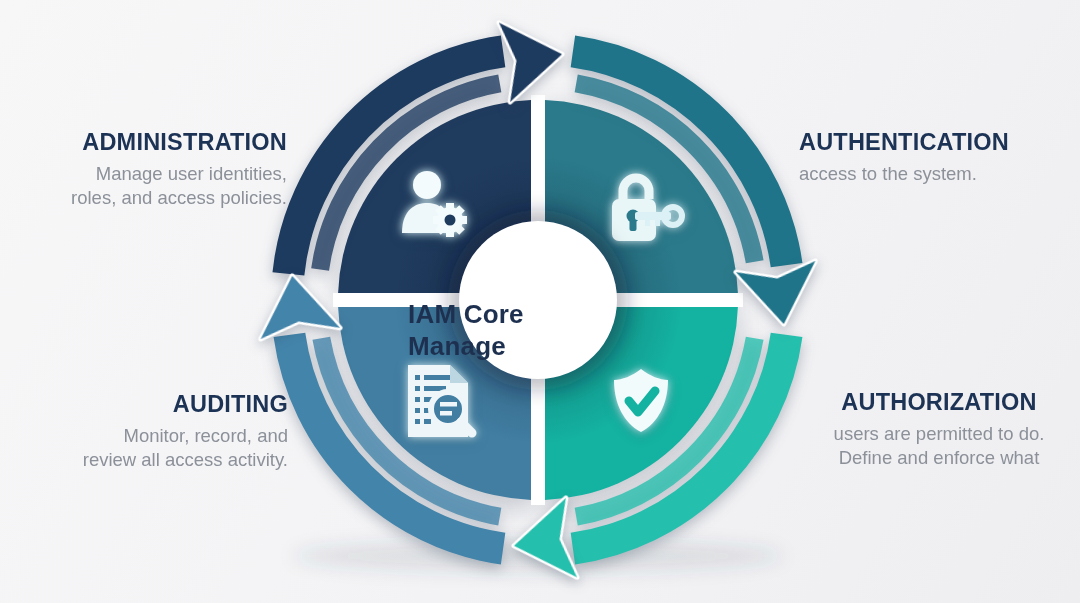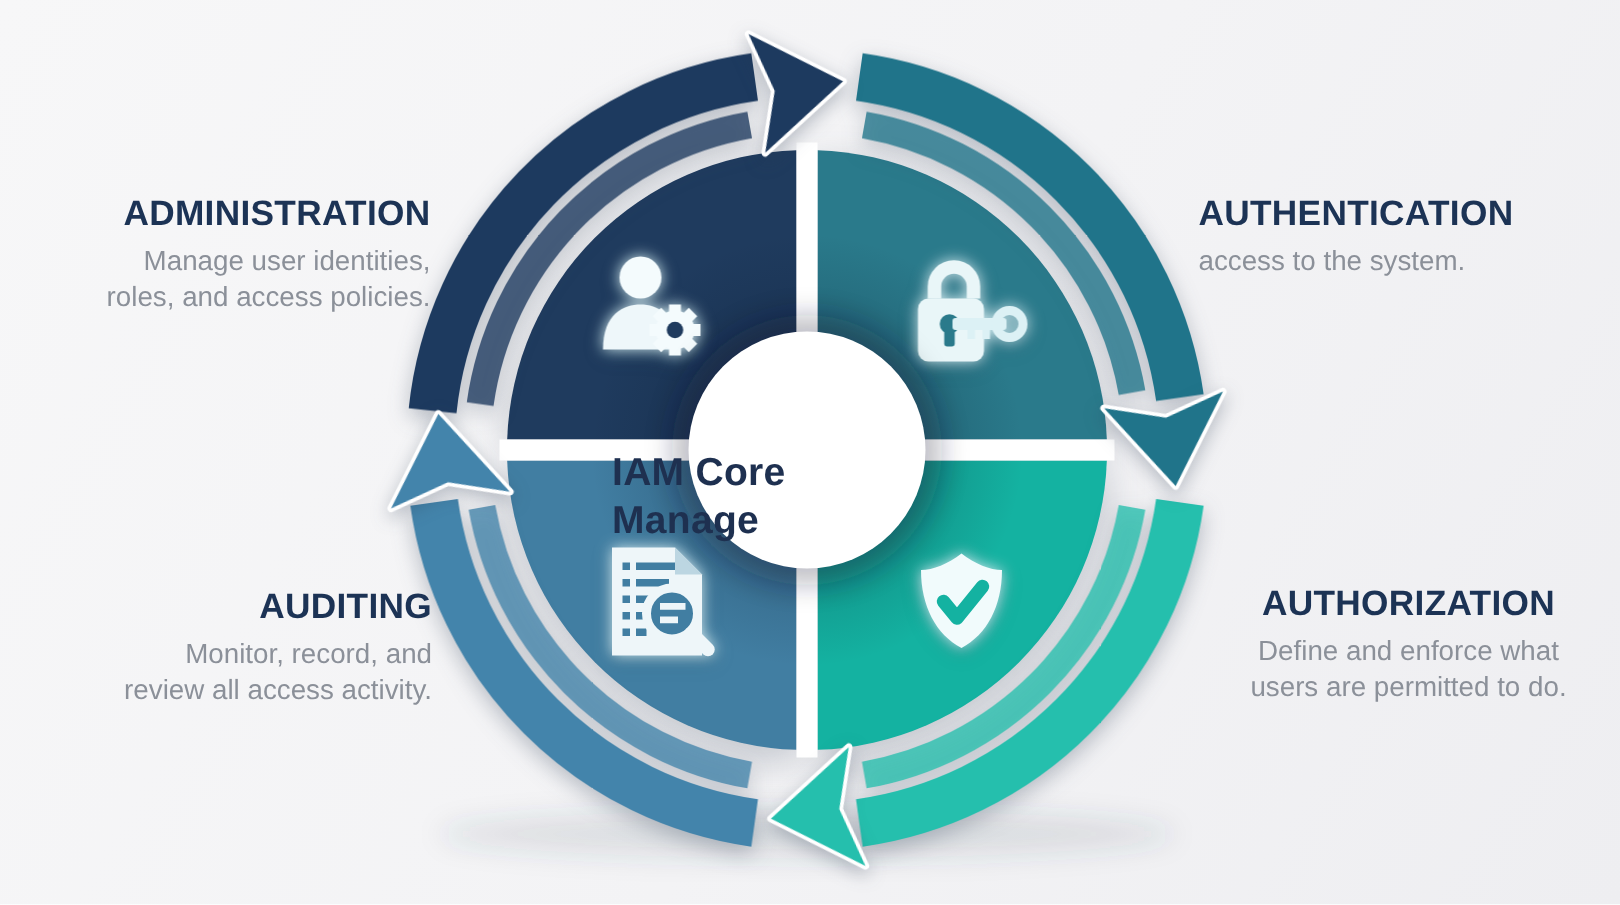--- a/index.html
+++ b/index.html
@@ -175,18 +175,18 @@
     <h2>AUDITING</h2>
     <div class="desc">
       <span>Monitor, record, and</span>
       <span>review all access activity.</span>
     </div>
   </div>
 
   <div class="label-block align-left" style="top:389px; left:799px; width:280px;text-align:center;">
     <h2>AUTHORIZATION</h2>
     <div class="desc">
+      <span>users are permitted to do.</span>
       <span>Define and enforce what</span>
-      <span>users are permitted to do.</span>
     </div>
   </div>
 
 </div>
 
 </body></html>

